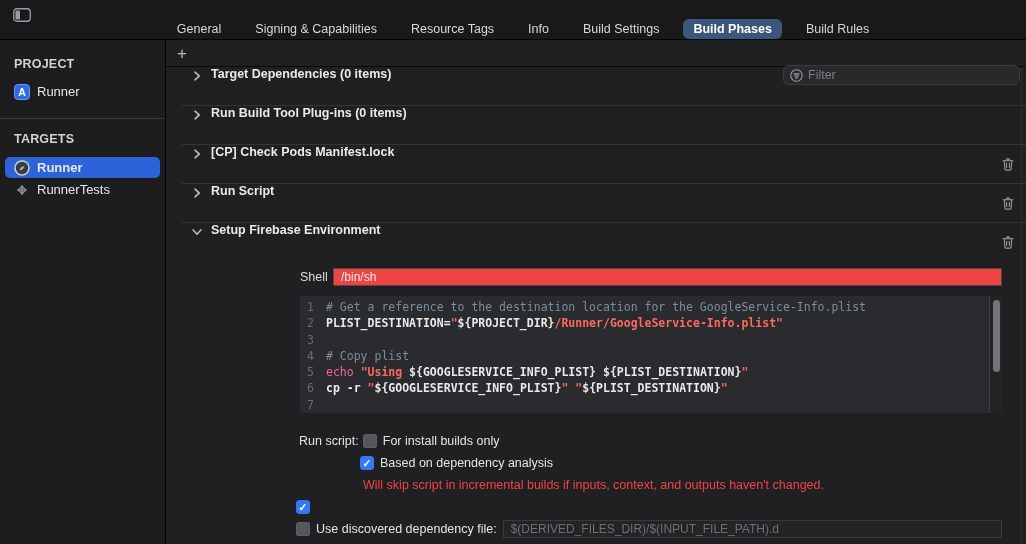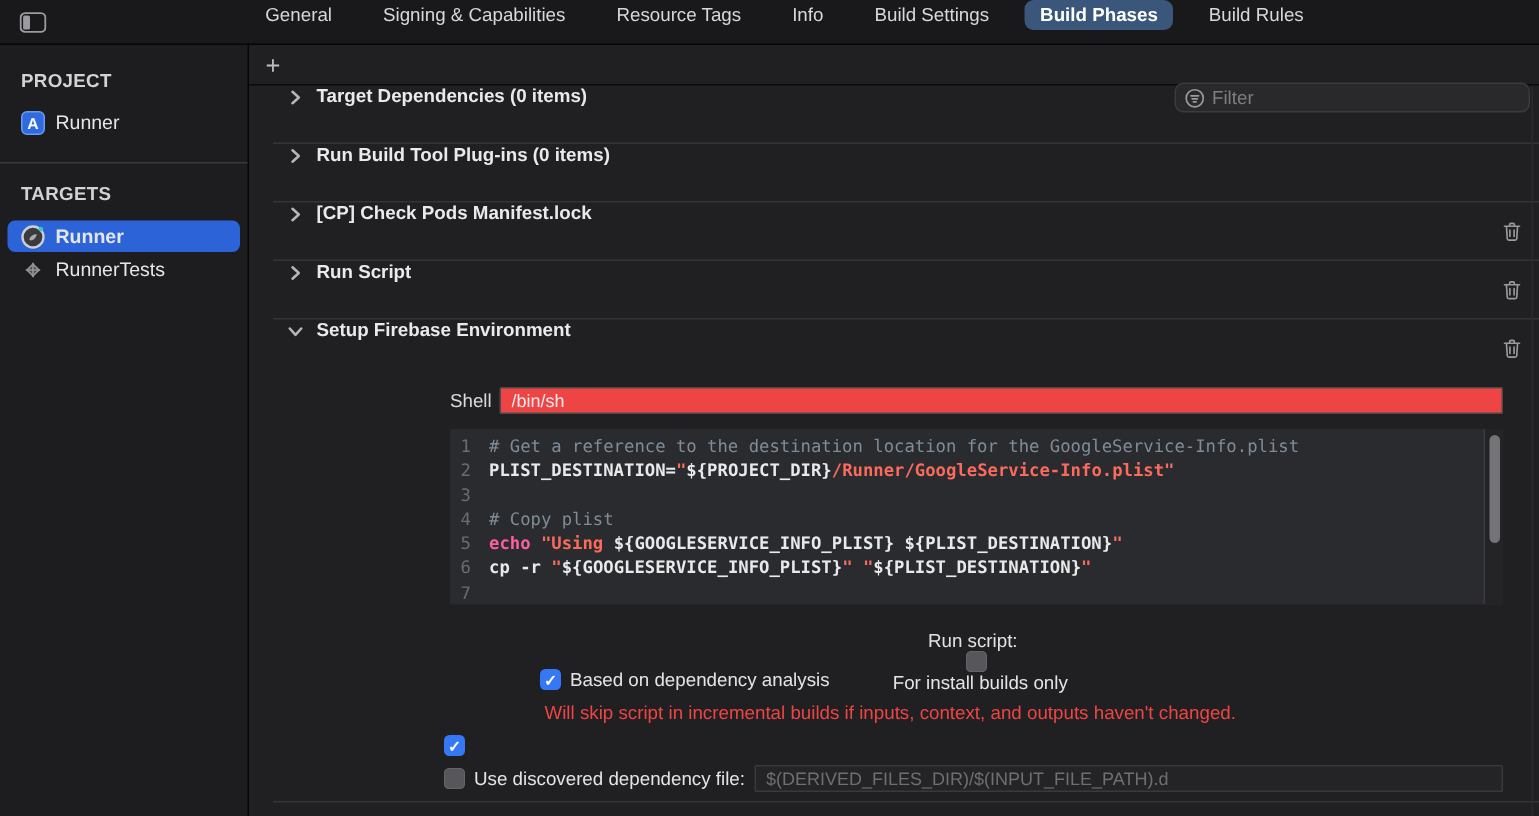--- a/index.html
+++ b/index.html
@@ -7,22 +7,22 @@
   body {
     background:#202023;
     font-family:"Liberation Sans","DejaVu Sans",sans-serif;
     -webkit-font-smoothing:antialiased;
     color:#e4e4e6;
   }
   .window { width:1026px; height:544px; display:flex; flex-direction:column; }
 
   
   .topbar {
-    height:30px; flex:none; background:#19191b; border-bottom:1px solid #050506;
-    display:flex; align-items:flex-start; justify-content:center; position:relative;
+    height:40px; flex:none; background:#19191b; border-bottom:1px solid #050506;
+    display:flex; align-items:flex-end; justify-content:center; position:relative;
   }
   .sidebar-toggle { position:absolute; left:13px; top:8px; width:18px; height:14px; cursor:default; }
   .tabs { display:flex; align-items:center; gap:14px; transform:translateX(10px); }
   .tab { font-size:12.5px; color:#d8d8db; padding:3px 10px; border-radius:6px; white-space:nowrap; }
   .tab.selected { background:#3a567a; color:#ffffff; font-weight:700; }
 
   .body { flex:1; display:flex; min-height:0; }
 
   
   .sidebar { width:166px; flex:none; background:#1d1d1f; border-right:1px solid #060607; }
@@ -71,26 +71,26 @@
   .editor {
     margin-top:10px; margin-left:134px; height:117px; background:#2a2b2e; display:flex;
     font-family:"DejaVu Sans Mono","Liberation Mono",monospace; border-radius:1px; overflow:hidden;
   }
   .code-area { flex:1; padding-top:3px; overflow:hidden; }
   .code-line { display:flex; height:16.3px; line-height:16.3px; font-size:11.5px; white-space:pre; }
   .ln { width:26px; flex:none; text-align:right; padding-right:12px; color:#6b6b70; font-weight:400; }
   .tok-plain   { color:#e9e9eb; font-weight:700; }
   .tok-comment { color:#7f8c98; font-weight:400; }
   .tok-string  { color:#fc6a5d; font-weight:700; }
-  .tok-keyword { color:#fc5fa3; font-weight:700; }
+  .tok-keyword { color:#fc5fa3; font-weight:400; }
   .editor-scrollbar { width:13px; flex:none; border-left:1px solid #3c3c3f; background:#242427; position:relative; }
   .editor-thumb { position:absolute; left:2.5px; top:4px; width:7px; height:72px; background:#737378; border-radius:4px; }
 
   .opt-row { display:flex; align-items:center; height:22px; }
-  .opt-row.first { margin-top:17px;flex-direction:column; }
+  .opt-row.first { margin-top:17px; }
   .lead-label { font-size:12.5px; color:#e2e2e4; }
   .run-script-row { margin-left:133px; }
   .run-script-row .lead-label { margin-right:4px; }
   .dep-analysis-row { margin-left:194px; }
   .note-row { margin-left:197px; }
   .note-text { font-size:12.5px; color:#ef4444; }
   .env-row, .depfile-row { margin-left:130px; }
   .cb {
     width:14px; height:14px; flex:none; border-radius:3.5px; background:#57575b;
     box-shadow: inset 0 0 0 0.5px #6a6a6e; border:none; position:relative; cursor:default; padding:0;

